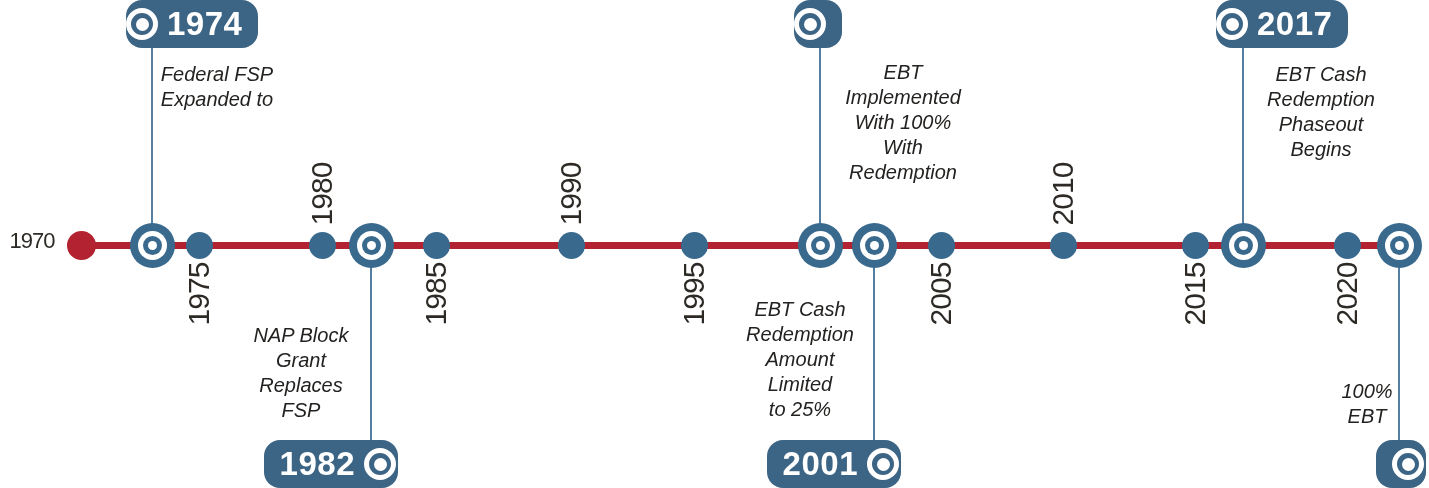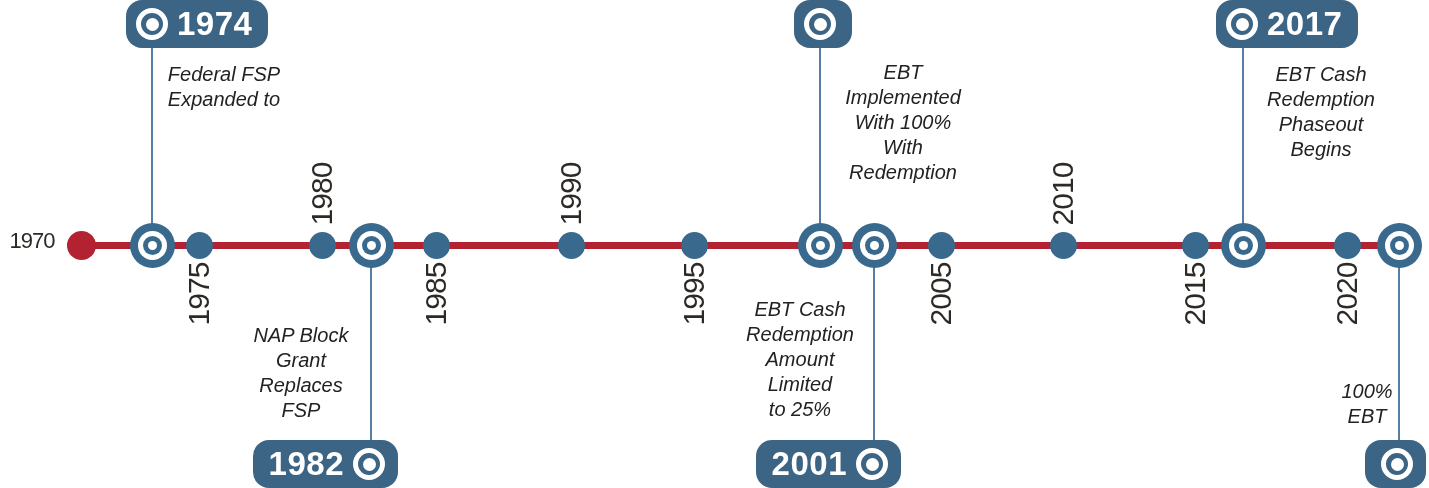--- a/index.html
+++ b/index.html
@@ -32,22 +32,22 @@
       display:flex;align-items:center;justify-content:center;}
   .marker .m2{width:29px;height:29px;border-radius:50%;background:#ffffff;
       display:flex;align-items:center;justify-content:center;}
   .marker .m3{width:19px;height:19px;border-radius:50%;background:#396a8e;
       display:flex;align-items:center;justify-content:center;}
   .marker .m4{width:9px;height:9px;border-radius:50%;background:#ffffff;}
 
   
   .badge{position:absolute;height:48px;background:#3c6484;border-radius:16px;
       display:flex;align-items:center;gap:9px;color:#ffffff;}
-  .badge.top{top:0;padding:0 16px 0 10px;}
-  .badge.bottom{top:440px;padding:0 13px 0 16px;}
+  .badge.top{top:0;padding:0 16px 0 0;}
+  .badge.bottom{top:440px;padding:0 2px 0 16px;}
   .badge .year{font-size:33px;font-weight:bold;letter-spacing:0.5px;}
   .badge-icon{width:22px;height:22px;border:5px solid #ffffff;border-radius:50%;
       display:flex;align-items:center;justify-content:center;flex:0 0 auto;}
   .badge-icon .bdot{width:13px;height:13px;border-radius:50%;background:#ffffff;}
 
   
   .desc{position:absolute;width:220px;text-align:center;font-style:italic;
       font-size:20px;line-height:25px;color:#242220;}
   .desc span{display:block;}
 </style>
@@ -159,21 +159,21 @@
     <span class="badge-icon">
         <span class="bdot"></span>
       </span>
   </div>
   <div class="badge bottom" style="right:3px">
     <span class="badge-icon">
         <span class="bdot"></span>
       </span>
   </div>
 
-  <div class="desc" style="left:114px;top:62px">
+  <div class="desc" style="left:107px;top:62px">
     <span>Federal FSP</span>
     <span>Expanded to</span>
   </div>
   <div class="desc" style="left:191px;top:323px">
     <span>NAP Block</span>
     <span>Grant</span>
     <span>Replaces</span>
     <span>FSP</span>
   </div>
   <div class="desc" style="left:793px;top:60px">

